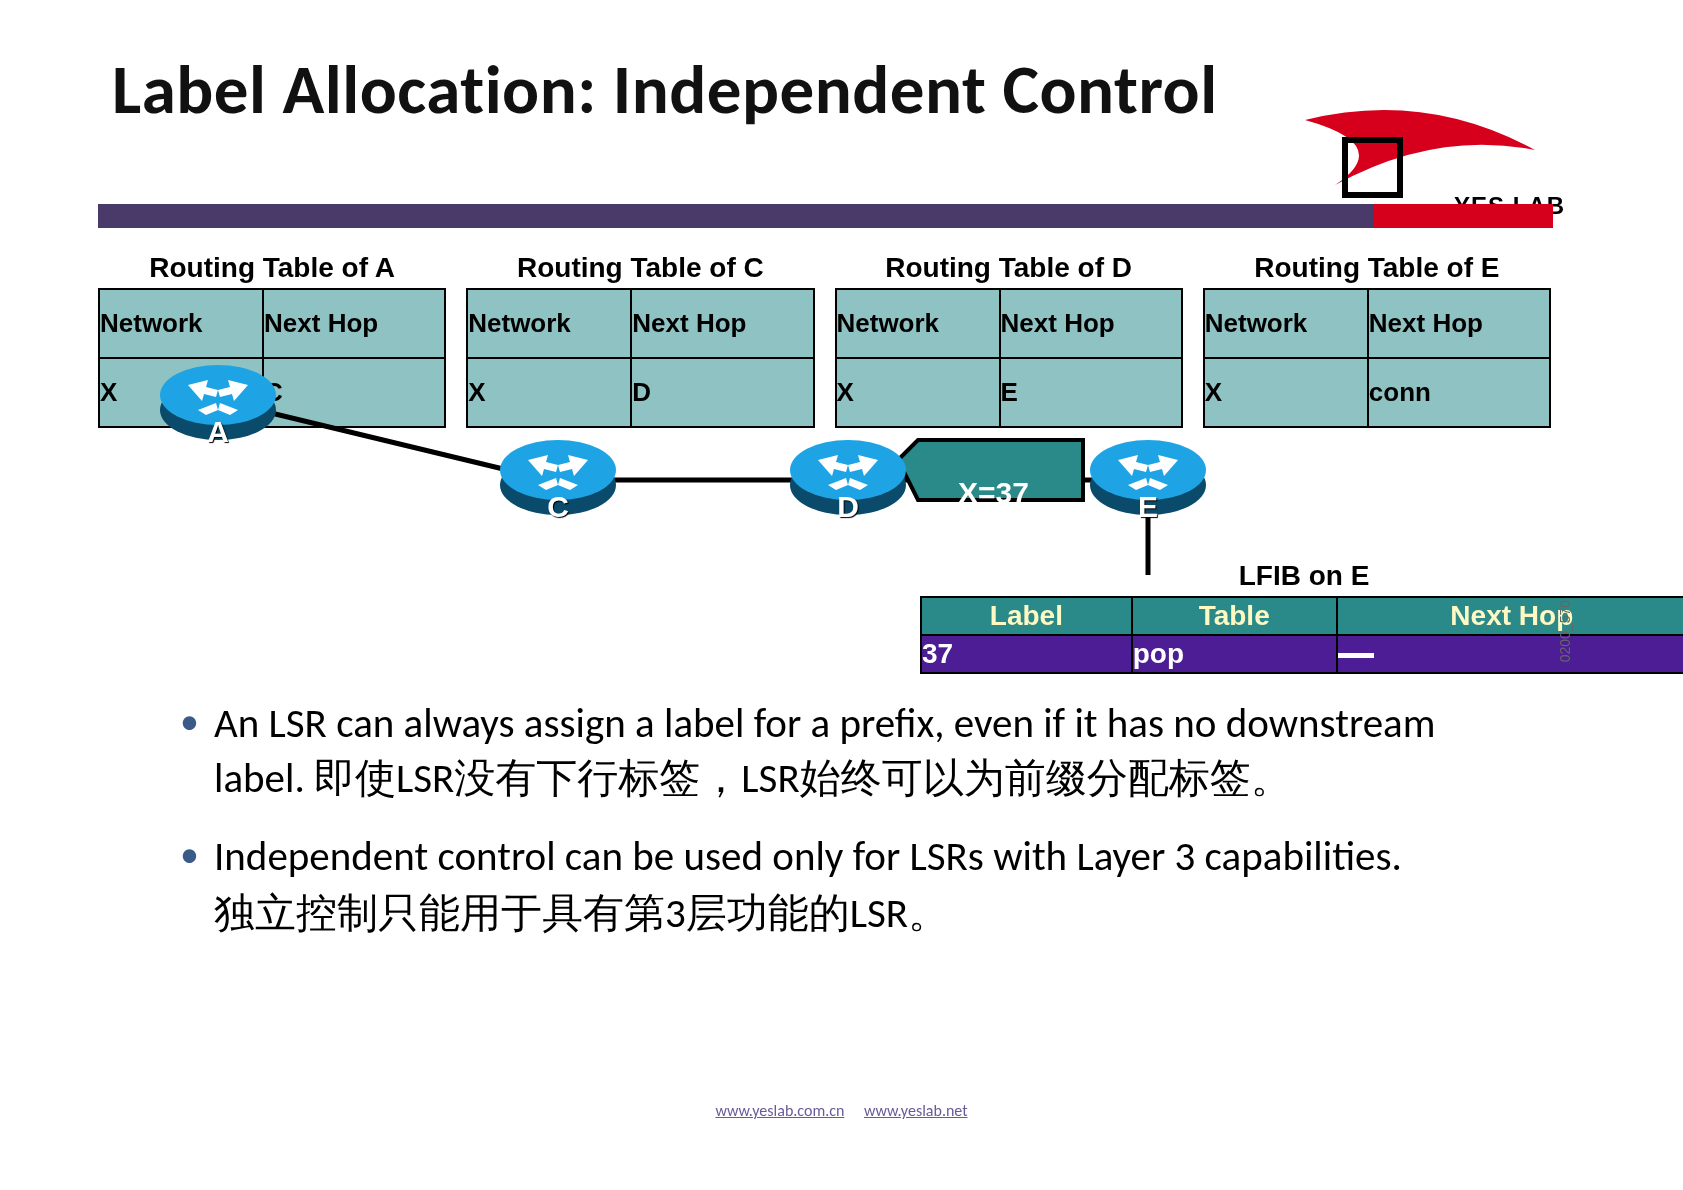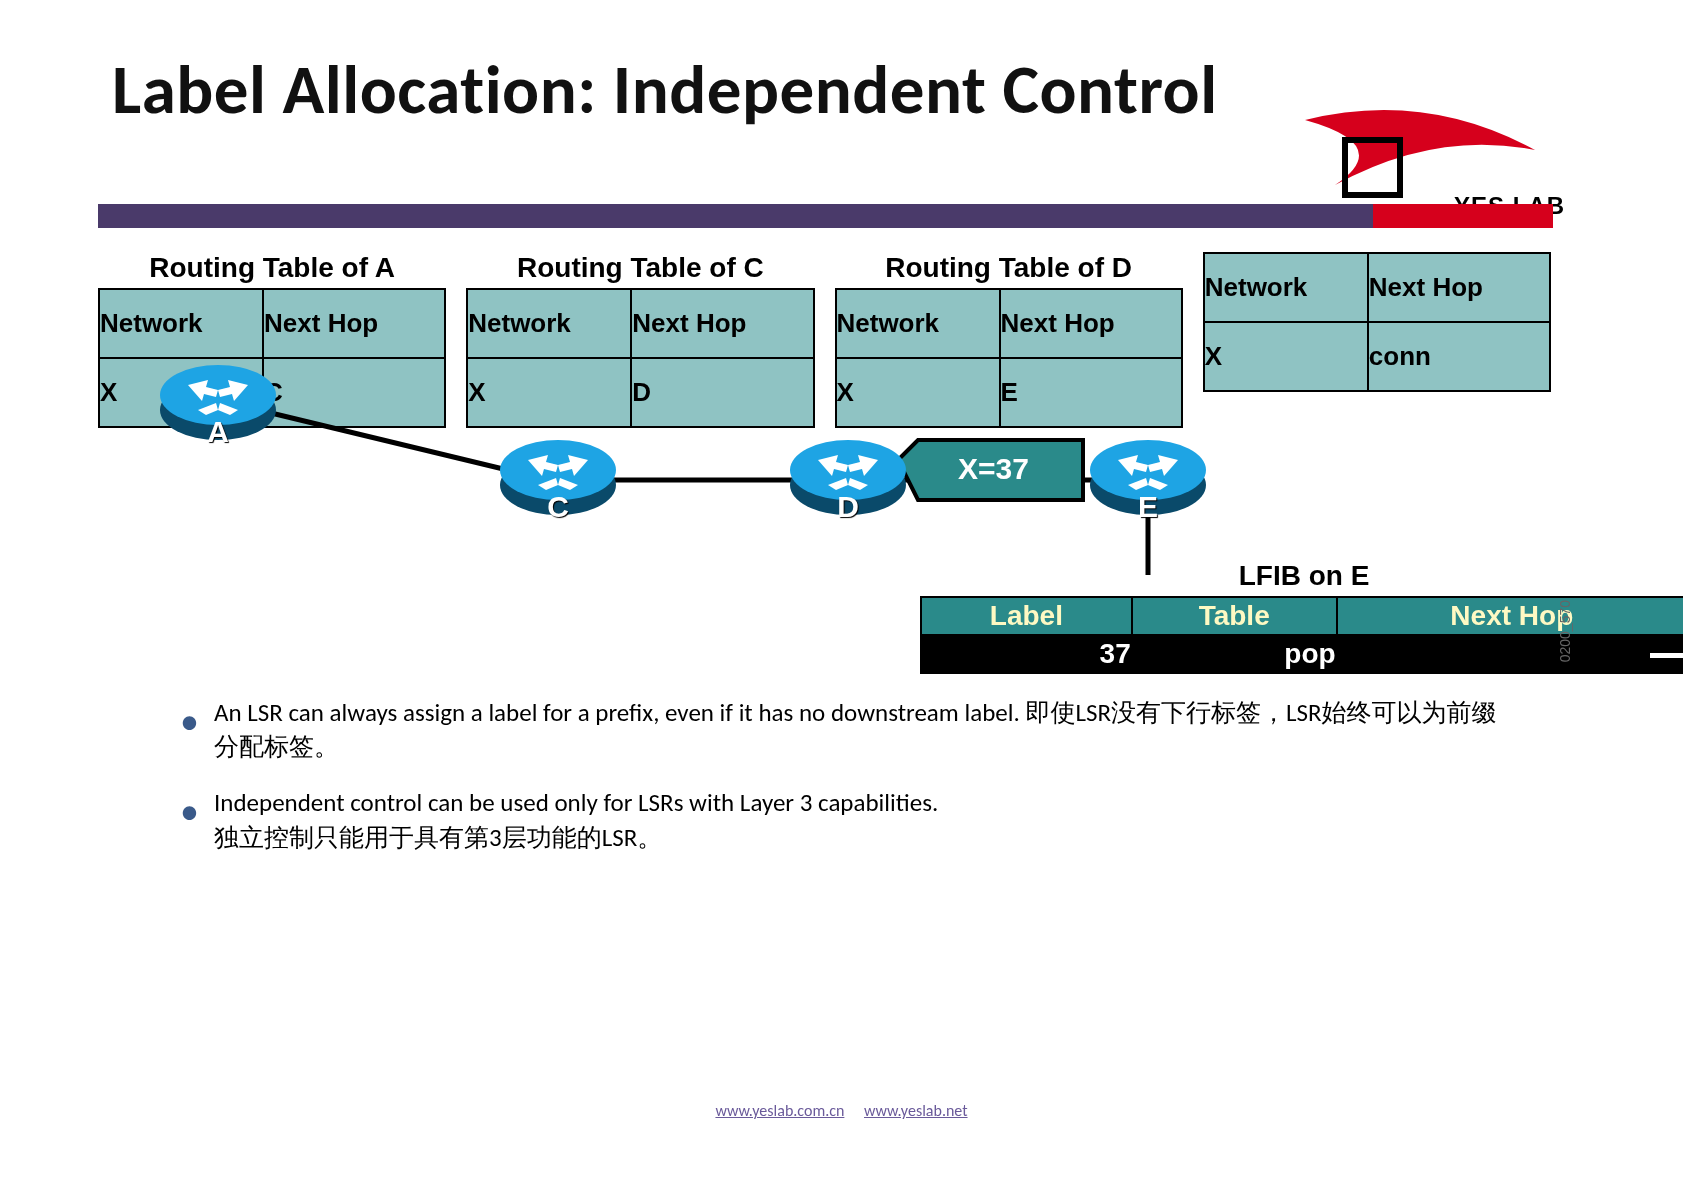--- a/index.html
+++ b/index.html
@@ -18,33 +18,33 @@
   .rtable .caption{font:700 28px Arial;color:#000;text-align:center;margin:0 0 4px 0;white-space:nowrap;}
   .rtable table{width:100%;border-collapse:collapse;}
   .rtable th,.rtable td{border:2px solid #000;background:#8fc3c3;font:700 26px Arial;text-align:left;padding:18px 0;margin-top:36px;}
   .rtable td{background:#8fc3c3;}
   
   .canvas{position:absolute;top:350px;left:98px;width:1450px;height:340px;}
   .canvas svg{position:absolute;inset:0;}
   .router{position:absolute;width:120px;height:90px;}
   .router .body{position:absolute;inset:0;}
   .router-label{position:absolute;left:50%;transform:translateX(-50%);bottom:-4px;font:700 30px Arial;color:#fff;text-shadow:1px 1px 1px #000;}
-  .arrow-label{position:absolute;font:700 30px Arial;color:#000;}
+  .arrow-label{position:absolute;font:700 30px Arial;color:#000;margin-top:24px;}
   
   .lfib-wrap{position:absolute;top:560px;left:920px;width:768px;}
   .lfib-caption{font:700 28px Arial;text-align:center;margin:0 0 4px 0;}
   .lfib-wrap table{width:100%;border-collapse:collapse;}
   .lfib-wrap th{border:2px solid #000;background:#2a8a8a;color:#fef9c3;font:700 28px Arial;padding:2px 0;}
-  .lfib-wrap td{border:2px solid #000;background:#000000;color:#fff;font:700 28px Arial;text-align:right;padding:2px 0;}
+  .lfib-wrap td{border:2px solid #000;background:#4c1d95;color:#fff;font:700 28px Arial;text-align:left;padding:2px 0;}
   .dash{display:inline-block;width:36px;border-top:5px solid #fff;vertical-align:middle;}
   
   .code{position:absolute;right:110px;top:600px;font:400 14px Arial;color:#666;writing-mode:vertical-rl;transform:rotate(180deg);}
   
   .bullets{position:absolute;top:680px;left:140px;right:180px;}
-  .bullets li{font-size:25px;line-height:1.35;color:#000;margin-bottom:22px;list-style:none;position:relative;padding-left:34px;}
+  .bullets li{font-size:41px;line-height:1.35;color:#000;margin-bottom:22px;list-style:none;position:relative;padding-left:34px;}
   .bullets li::before{content:"•";position:absolute;left:0;top:0;color:#3a5a8a;font-size:38px;}
   .sub{display:block;padding-left:0;margin-top:2px;}
   
   .footer{position:absolute;bottom:70px;left:0;right:0;text-align:center;font-size:16px;}
   .footer a{color:#6a5a9a;text-decoration:underline;margin:0 8px;}
 </style>
 </head>
 <body>
 
 <div class="slide">
@@ -102,20 +102,21 @@
               <th>Next Hop</th>
             </tr>
         <tr>
               <td>X</td>
               <td>E</td>
             </tr>
       </tbody>
         </table>
     </div>
     <div class="rtable">
+      <p class="caption">Routing Table of E</p>
       <table>
         <tbody>
             <tr>
               <th>Network</th>
               <th>Next Hop</th>
             </tr>
         <tr>
               <td>X</td>
               <td>conn</td>
             </tr>

